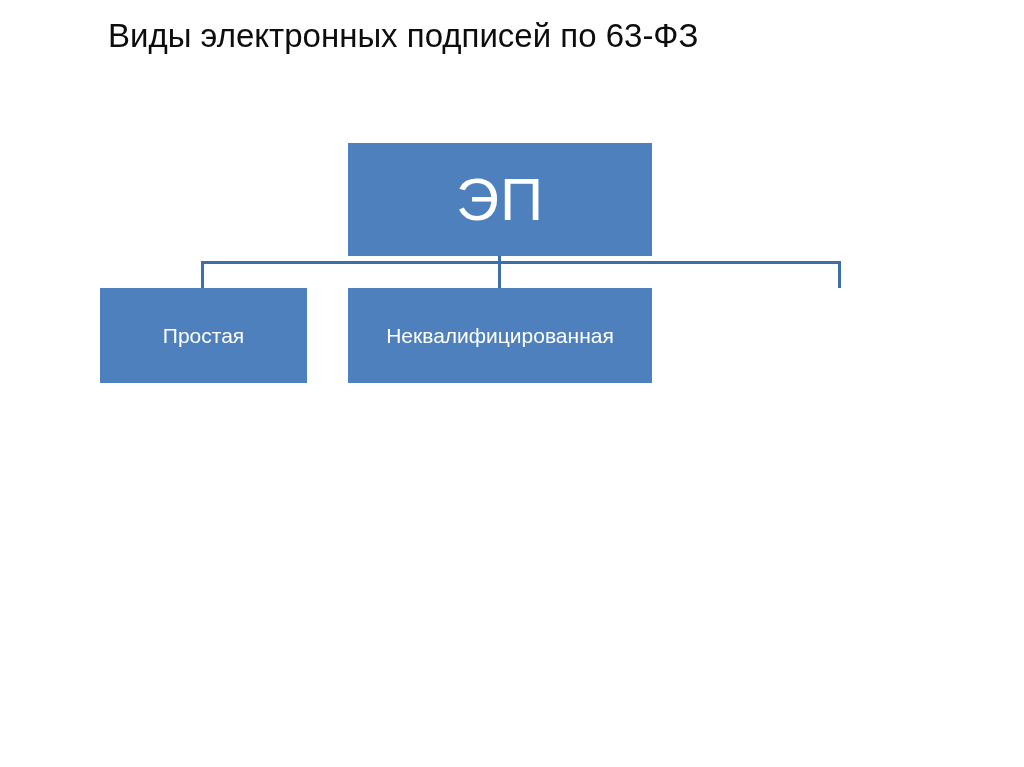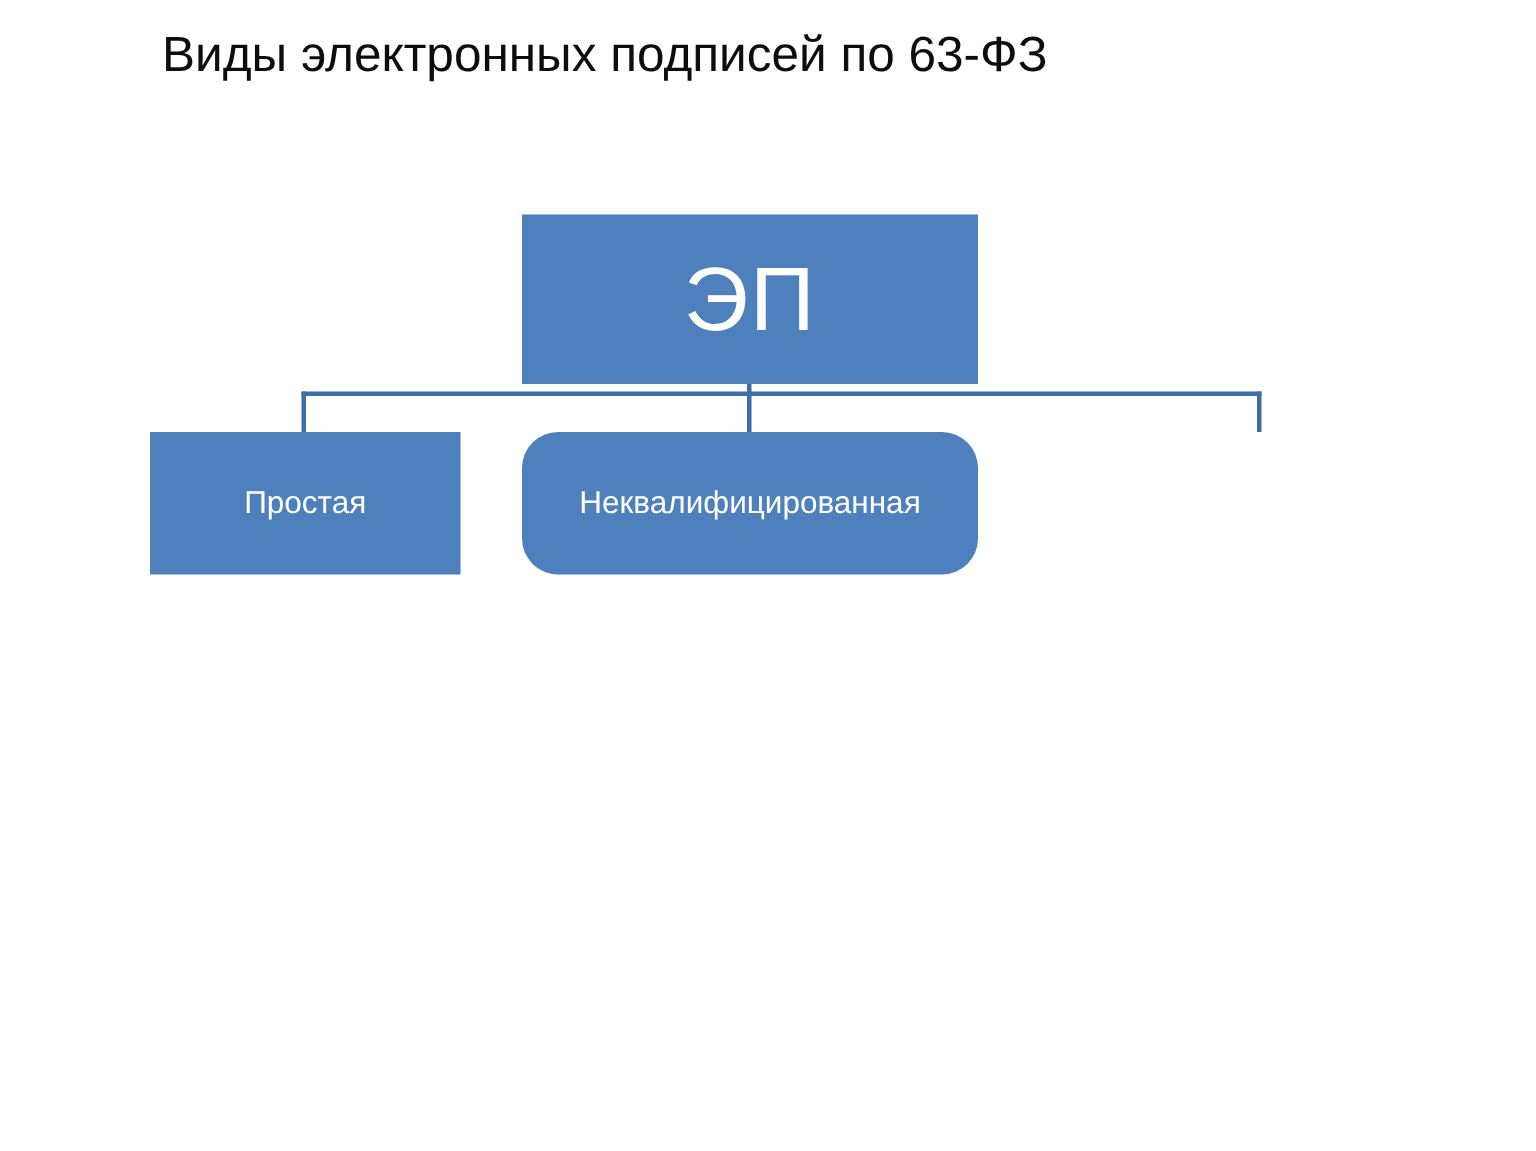--- a/index.html
+++ b/index.html
@@ -77,21 +77,21 @@
   
   .node-child {
     top: 288px;
     height: 95px;
   }
   .node-child .node-label {
     font-size: 21px;
     line-height: 26px;
   }
   #node-simple      { left: 100px; width: 207px; }
-  #node-unqualified { left: 348px; width: 304px; border-radius: 24px; }
+  #node-unqualified { left: 348px; width: 304px; }
   #node-qualified   { left: 690px; width: 291px; }
 
   
   .conn {
     position: absolute;
     background: #3E6FA8;
   }
   .conn-v { width: 3px; }
   .conn-h { height: 3px; }
 

